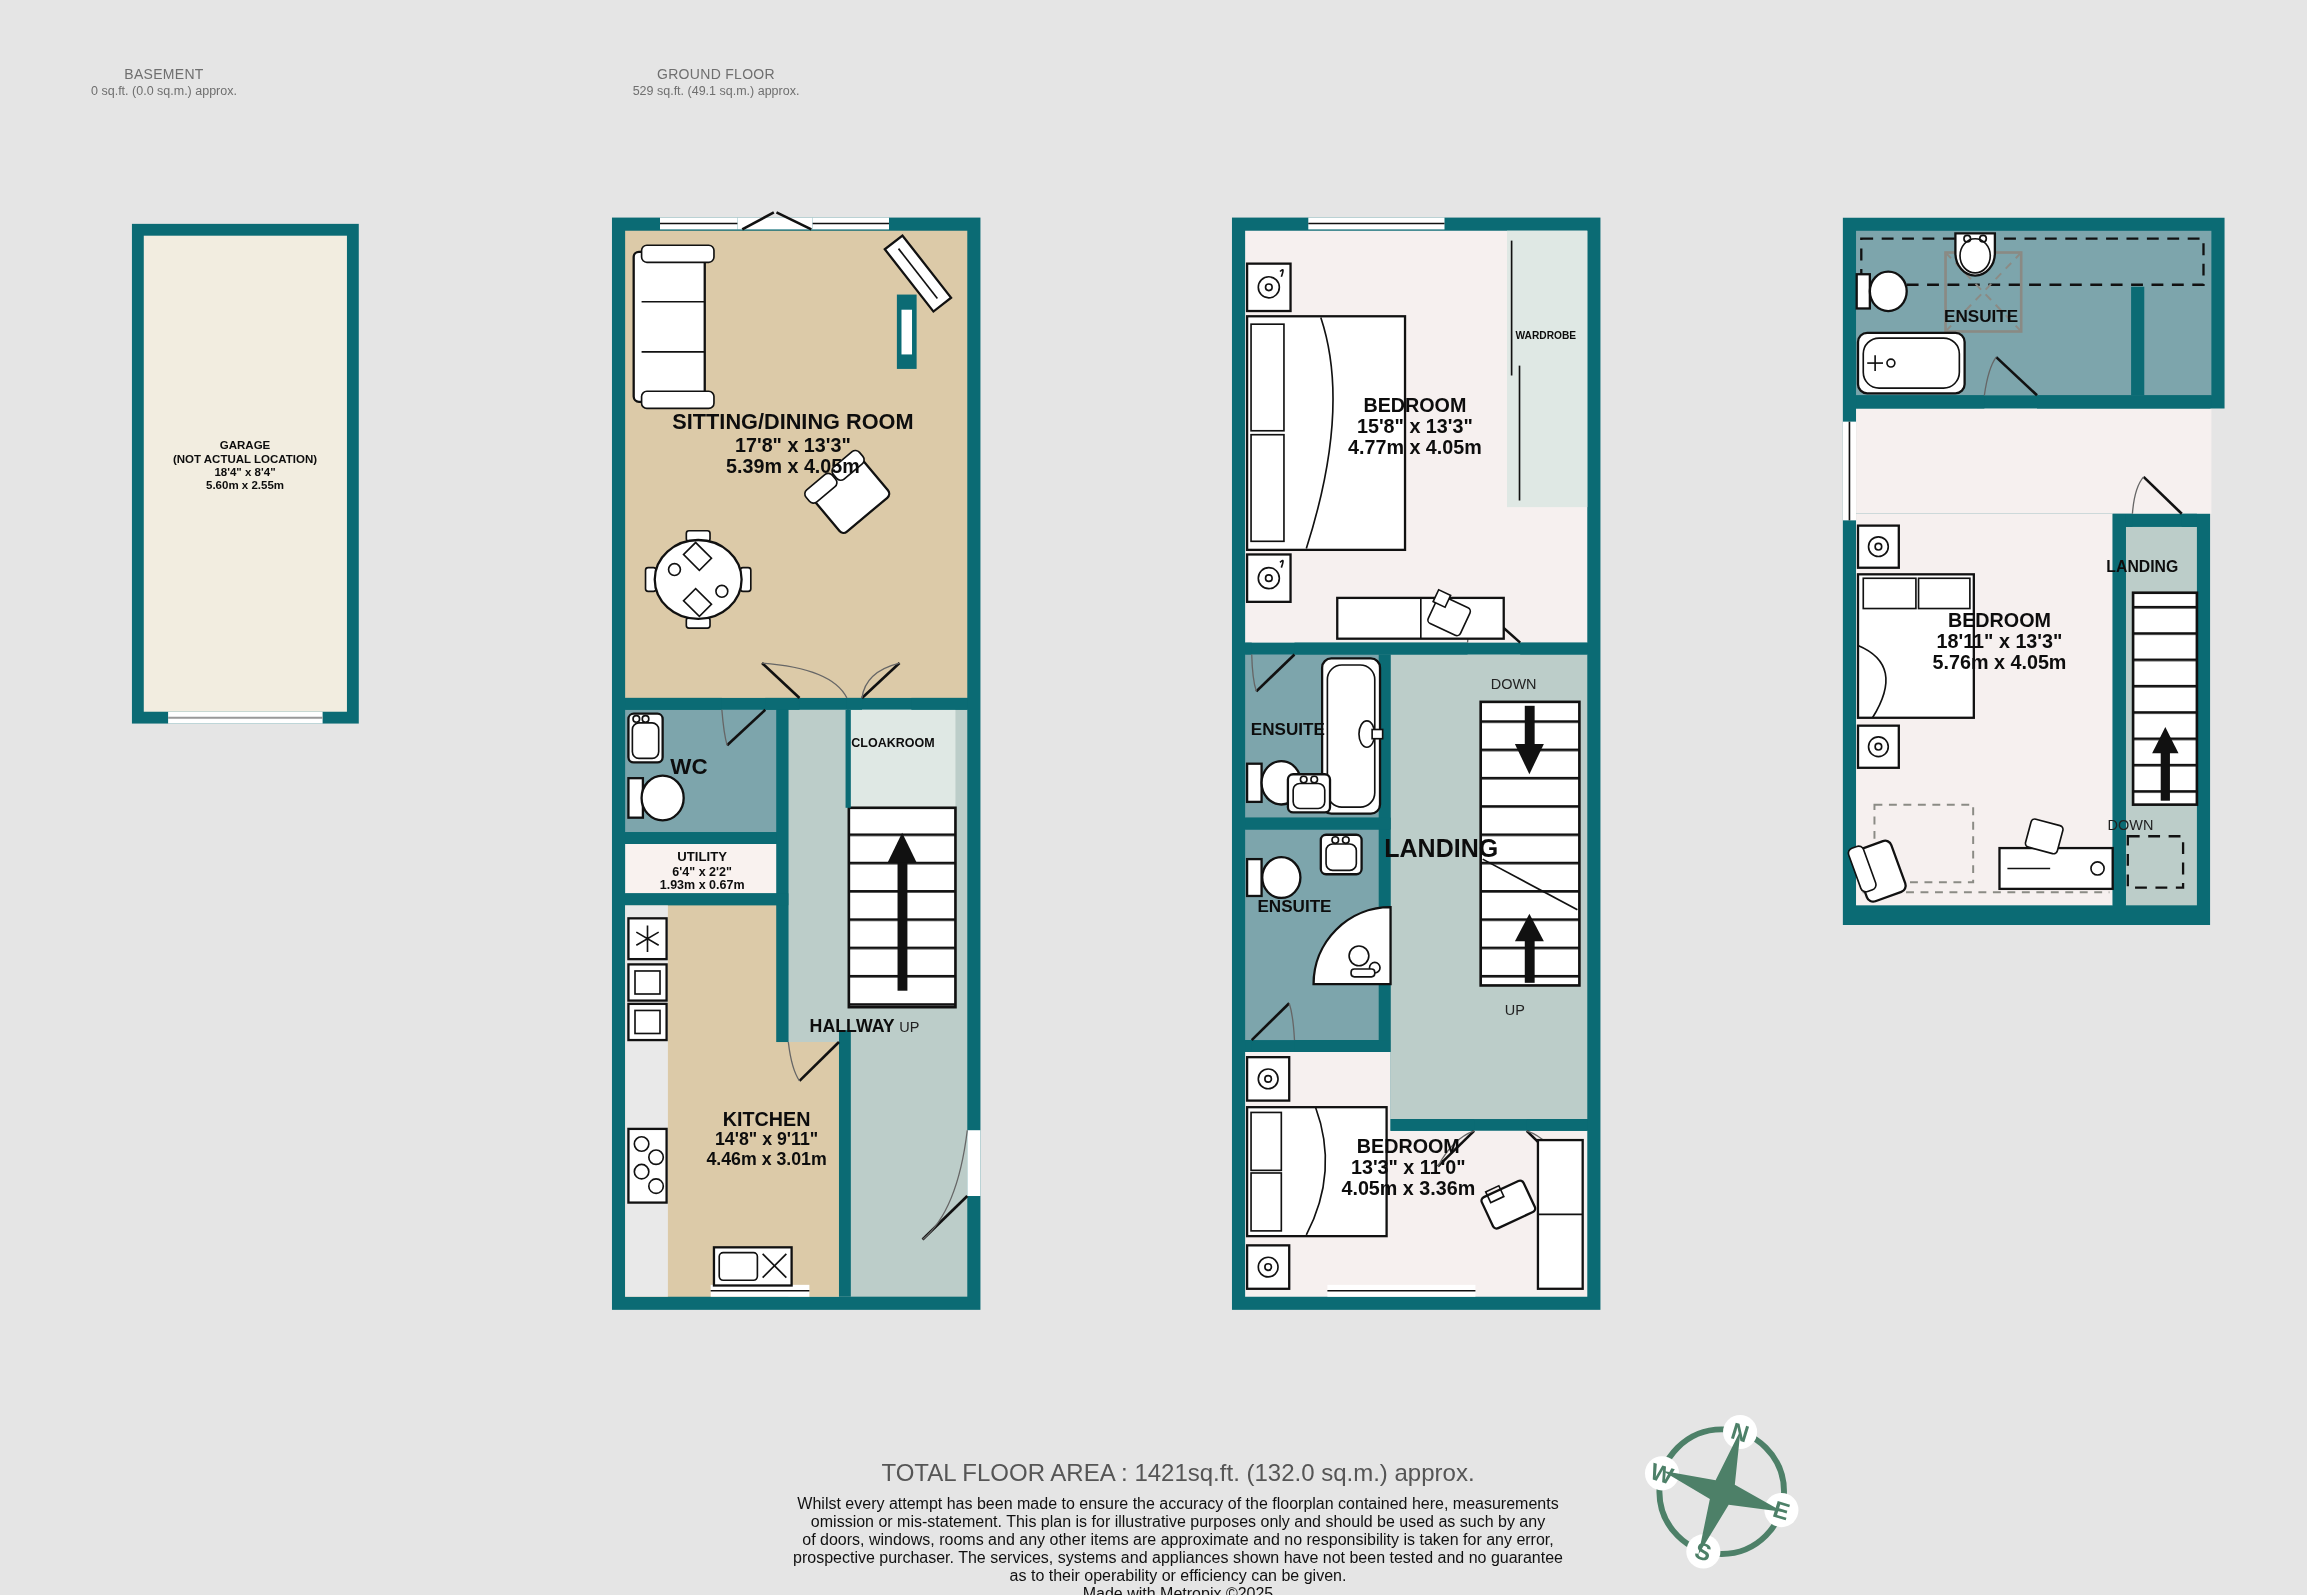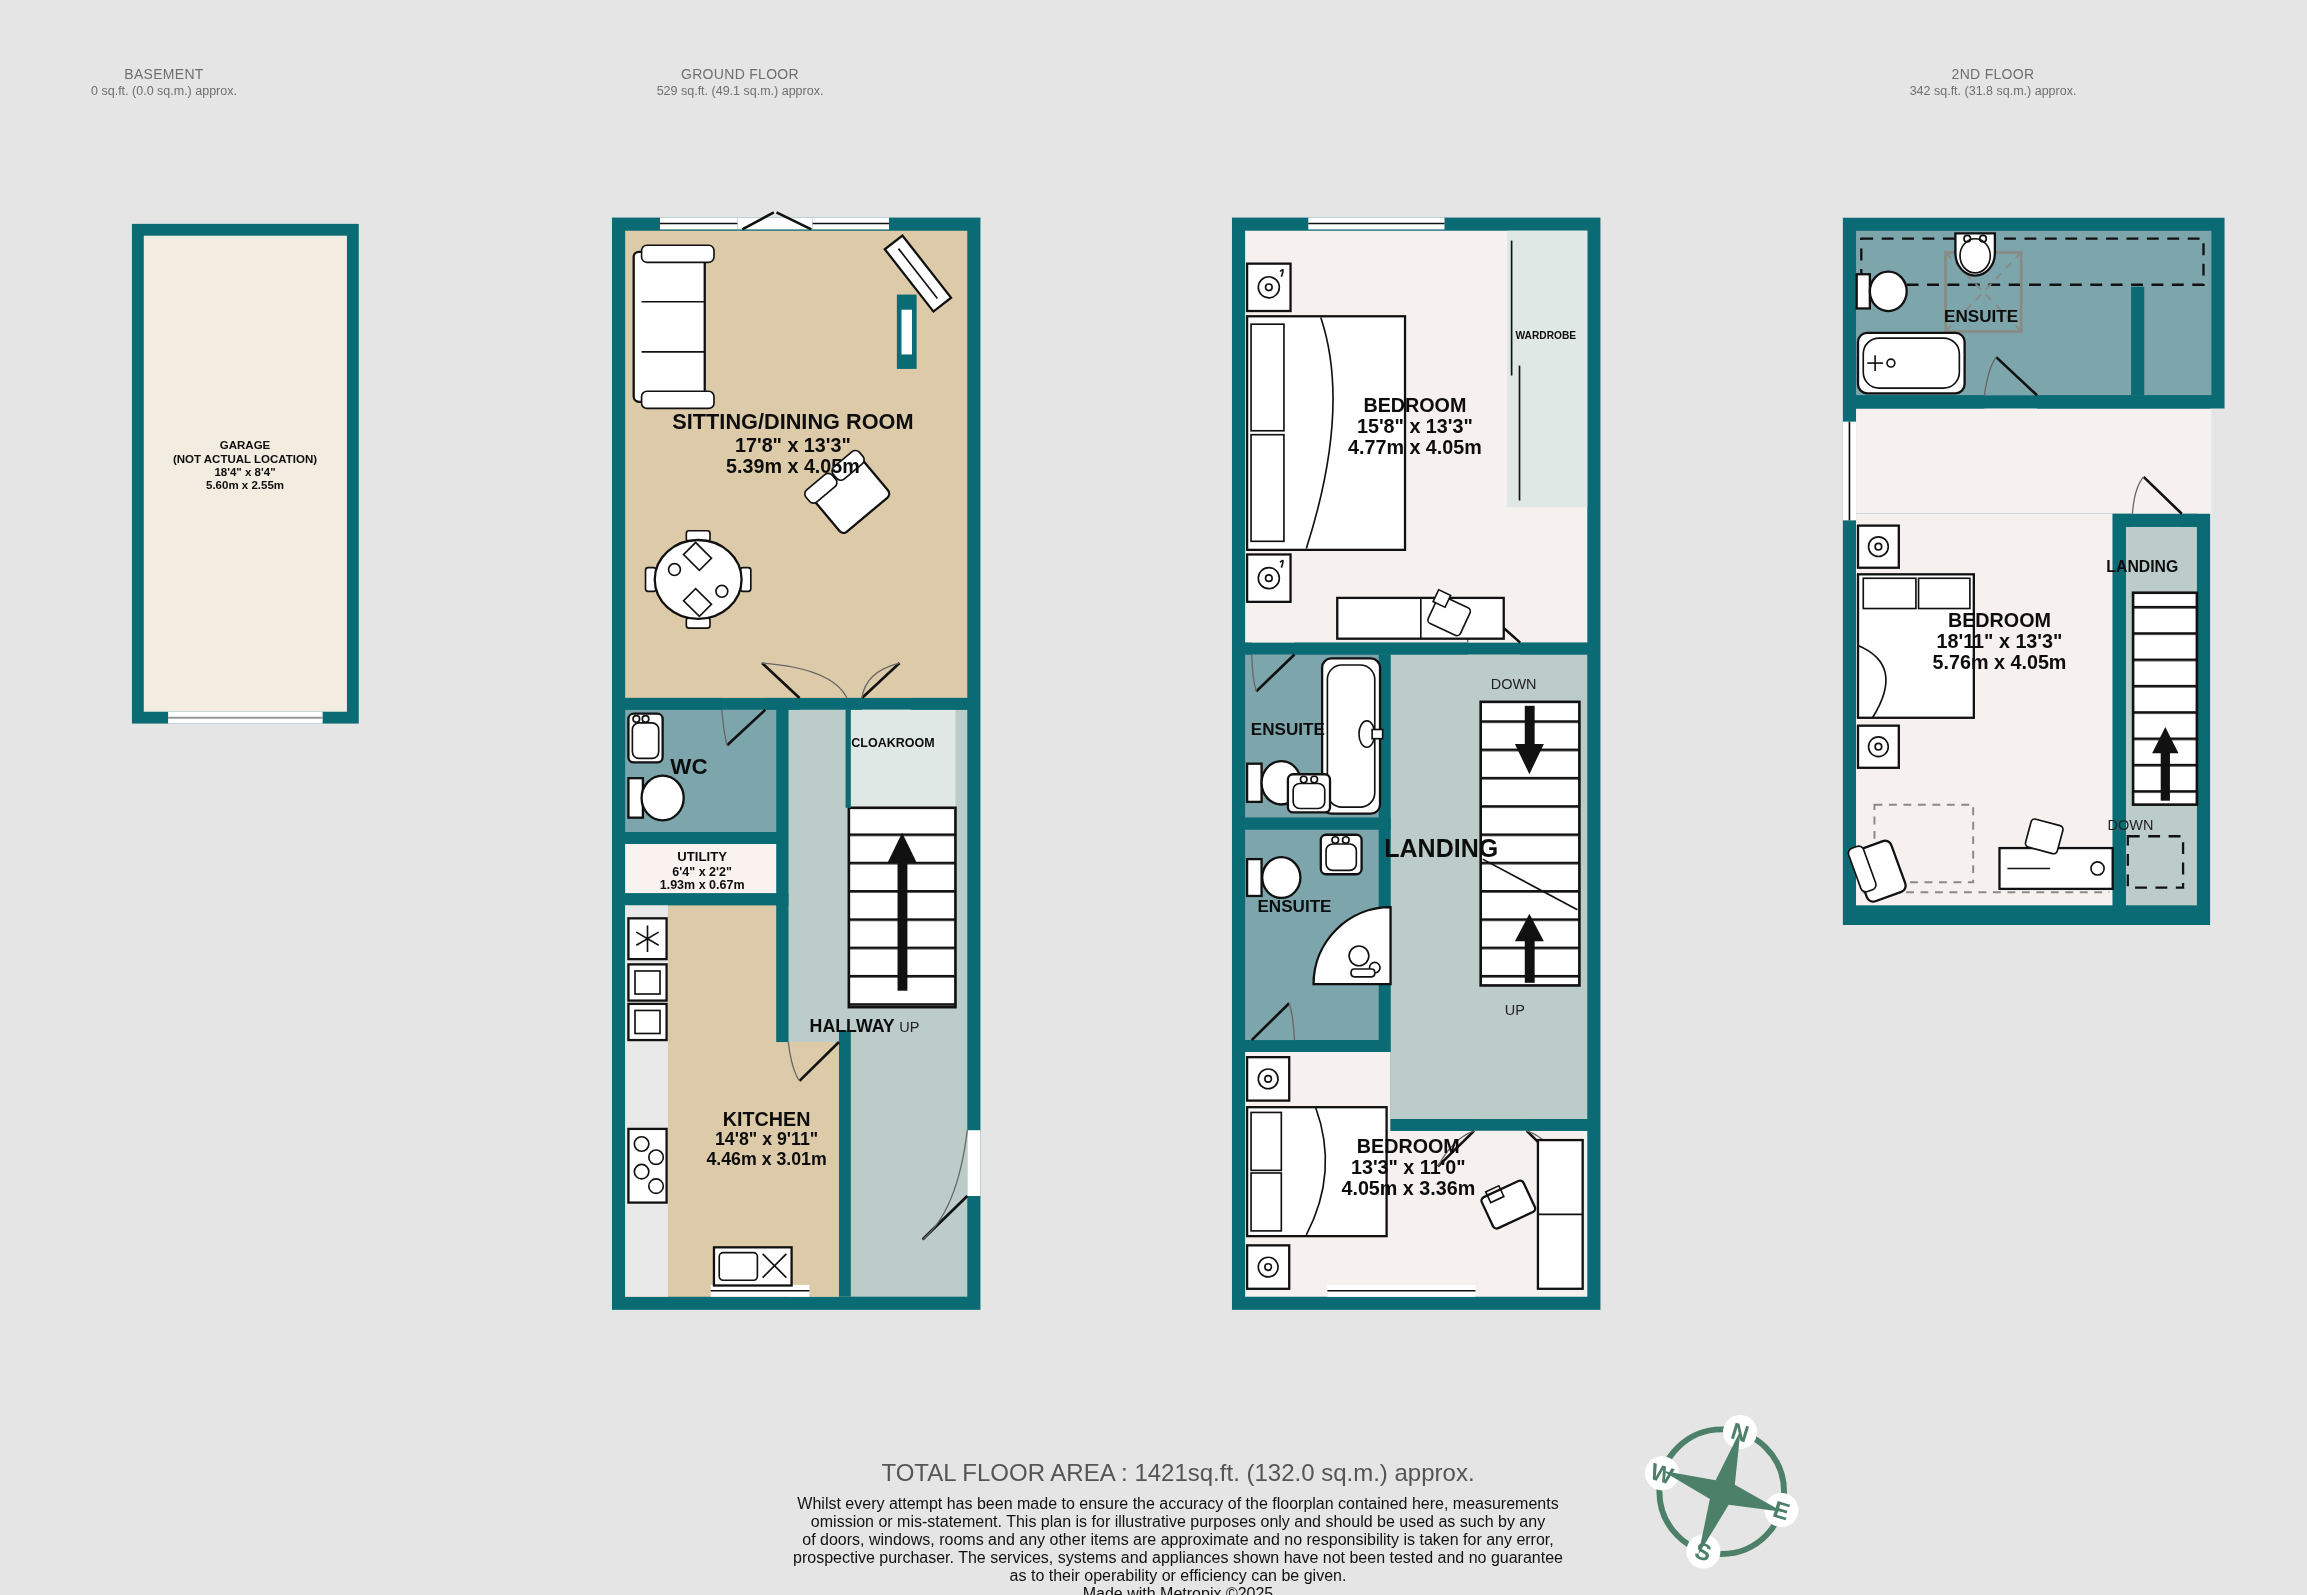--- a/index.html
+++ b/index.html
@@ -52,27 +52,23 @@
 </style>
 </head>
 <body>
 
 <div id="canvas">
 
   <div class="hdr" style="left:-66px">
     <div class="l1">BASEMENT</div>
     <div class="l2">0 sq.ft. (0.0 sq.m.) approx.</div>
   </div>
-  <div class="hdr" style="left:510px">
+  <div class="hdr" style="left:486px">
     <div class="l1">GROUND FLOOR</div>
     <div class="l2">529 sq.ft. (49.1 sq.m.) approx.</div>
-  </div>
-  <div class="hdr" style="left:1763px">
-    <div class="l1">2ND FLOOR</div>
-    <div class="l2">342 sq.ft. (31.8 sq.m.) approx.</div>
   </div>
 
   <svg class="floor-svg" style="left:122px;top:214px" width="250" height="526" viewBox="0 0 380 800">
     <rect class="wall" x="15" y="15" width="345" height="760"></rect>
     <rect class="cream" x="33" y="33" width="309" height="724"></rect>
     <rect class="win" x="70" y="757" width="235" height="18"></rect>
     <line x1="70" y1="766" x2="305" y2="766" stroke="#999" stroke-width="3"></line>
     <text class="t17b" x="187" y="357">GARAGE</text>
     <text class="t17b" x="187" y="378">(NOT ACTUAL LOCATION)</text>
     <text class="t17b" x="187" y="398">18'4"  x 8'4"</text>

